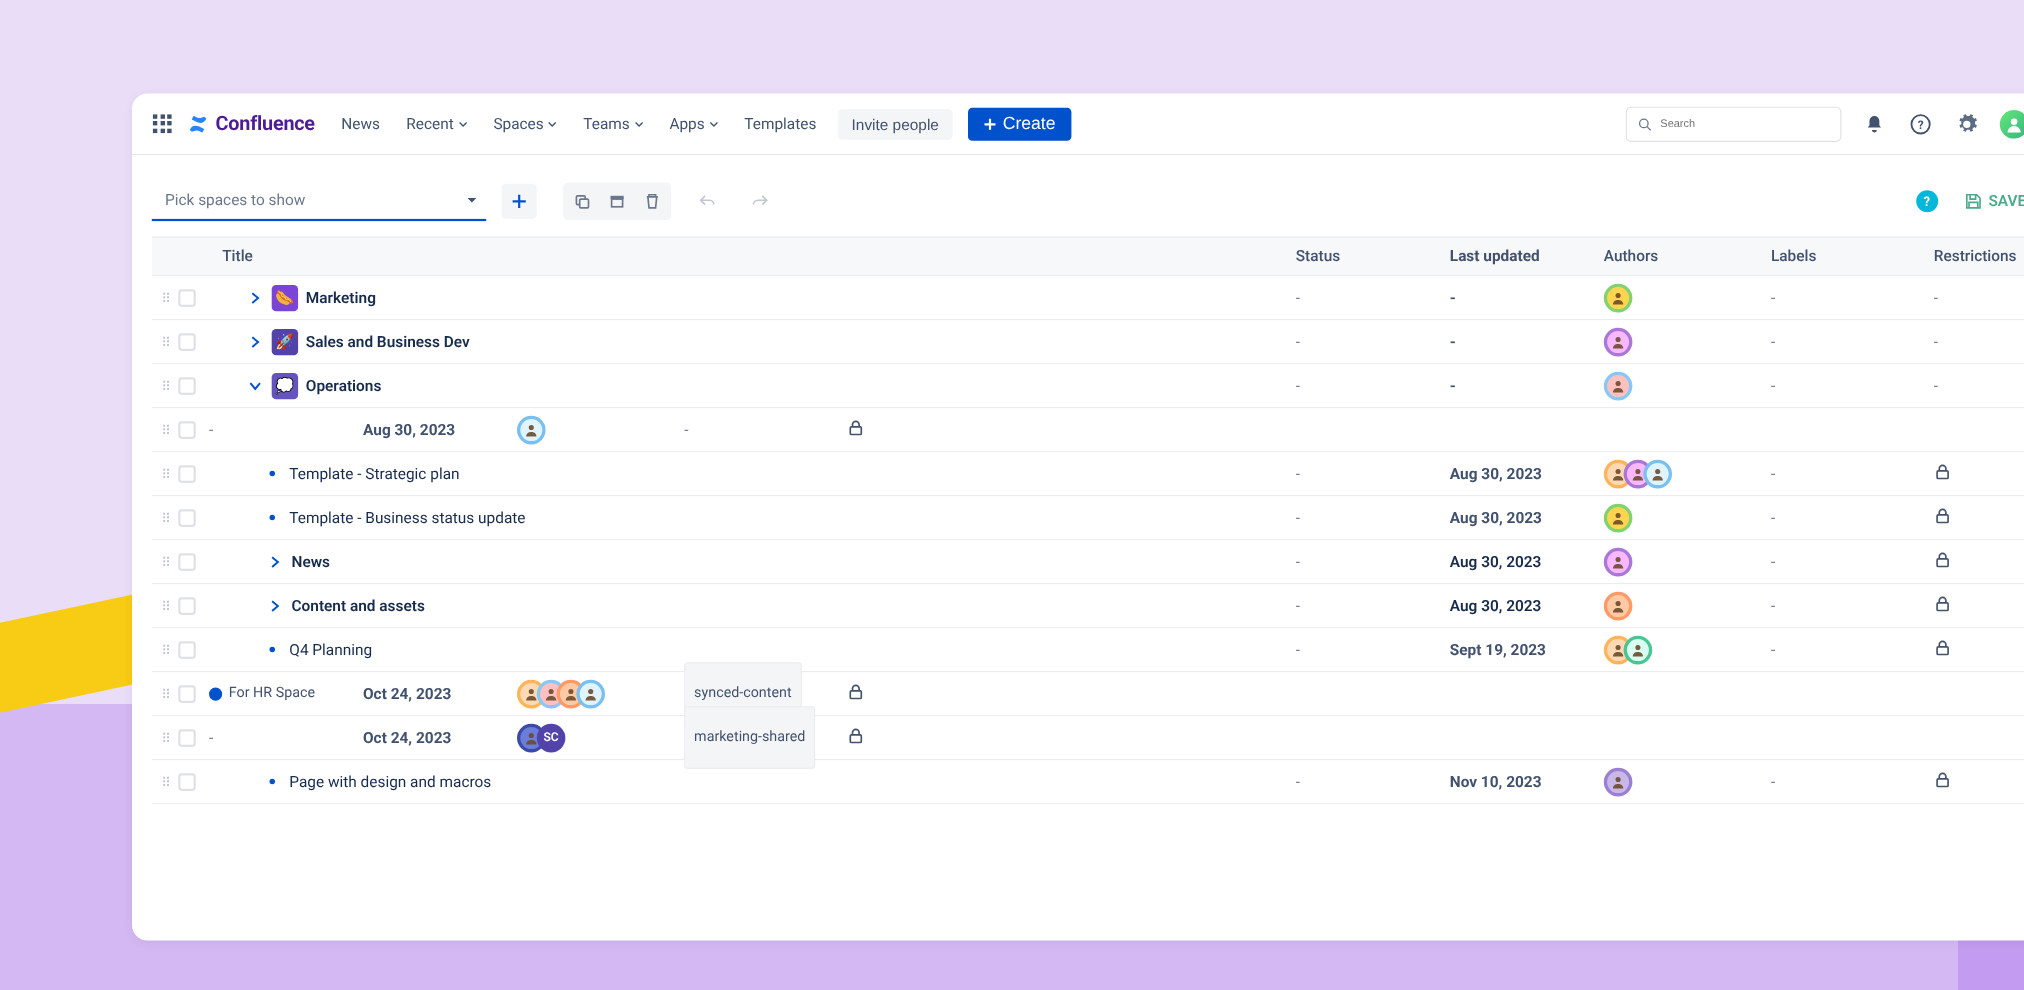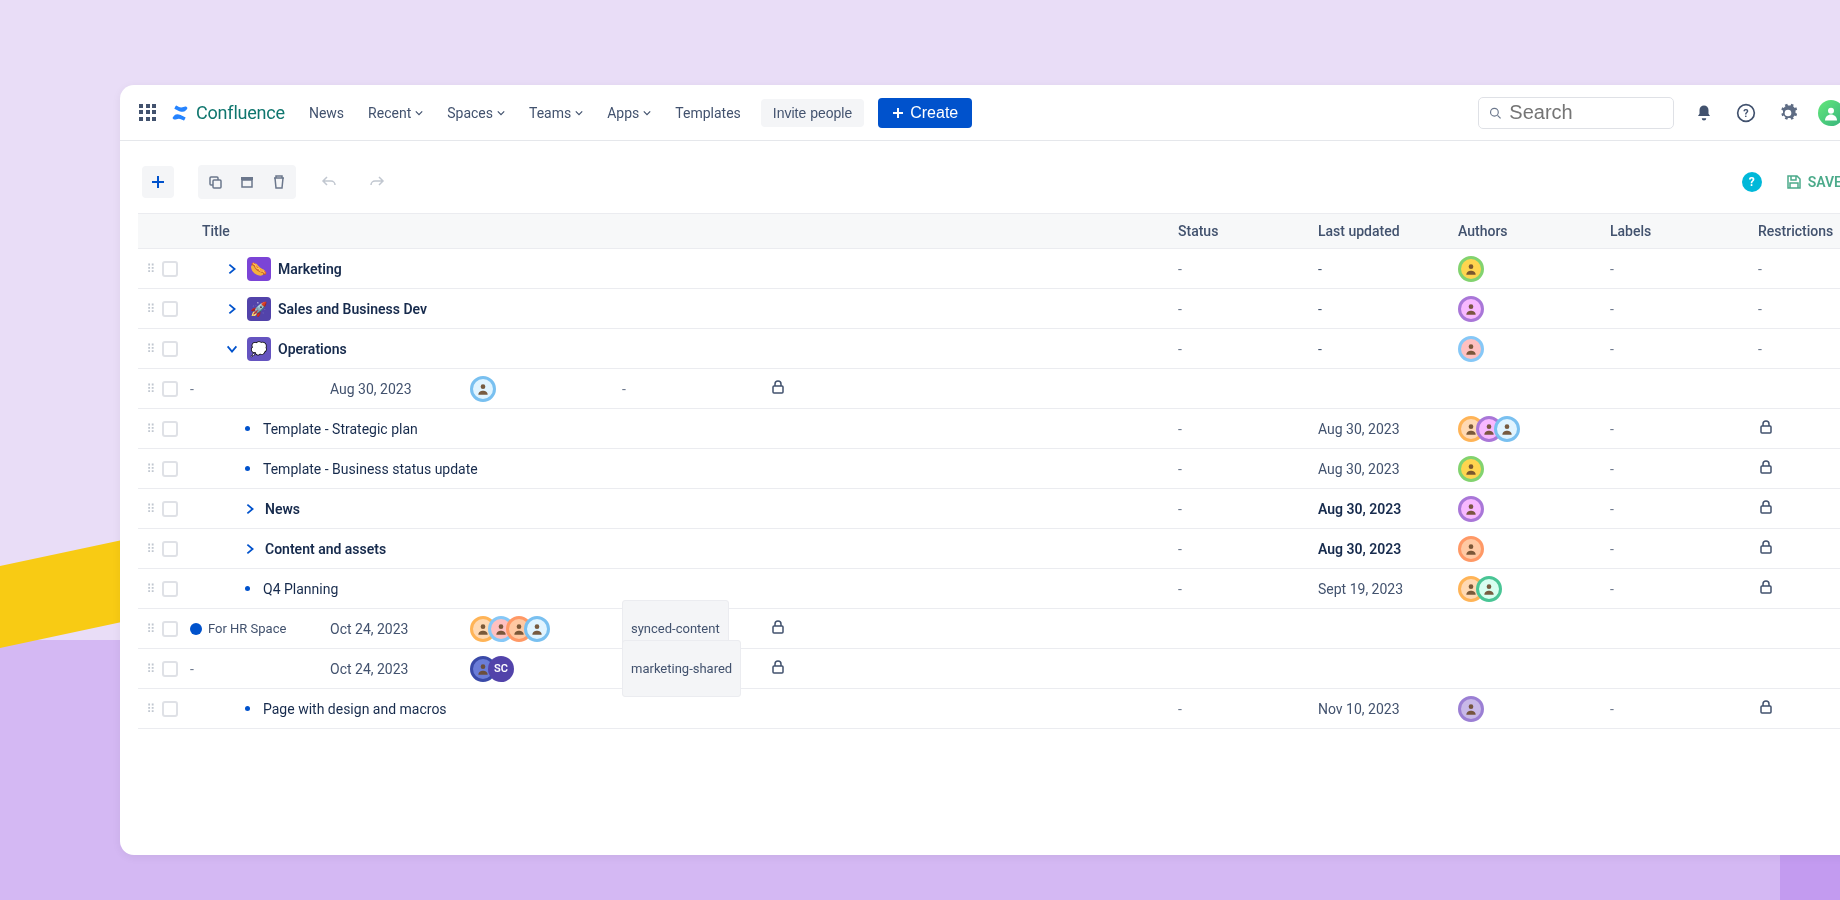--- a/index.html
+++ b/index.html
@@ -30,28 +30,28 @@
   display: flex; align-items: center;
   height: 56px;
   padding: 0 16px;
   border-bottom: 1px solid #e5e7eb;
   gap: 4px;
 }
 .app-switcher { width: 24px; height: 24px; display: grid; grid-template-columns: repeat(3,1fr); grid-template-rows: repeat(3,1fr); gap: 2px; padding: 3px; cursor: pointer; }
 .app-switcher span { background: #42526e; width: 4px; height: 4px; }
 .logo-wrap { display: flex; align-items: center; gap: 6px; margin: 0 10px 0 6px; }
 .logo-mark { width: 20px; height: 20px; }
-.logo-text { font-size: 18px; color: #0f766e; font-weight: 400; letter-spacing: -0.2px; }
+.logo-text { font-size: 18px; color: #4c1d95; font-weight: 700; letter-spacing: -0.2px; }
 .nav-item { font-size: 14px; color: #42526e; padding: 6px 10px; border-radius: 4px; display: flex; align-items: center; gap: 4px; cursor: pointer; }
 .caret { width: 8px; height: 8px; }
 .btn-subtle { font-size: 14px; color: #42526e; background: #f4f5f7; border: none; border-radius: 4px; padding: 6px 12px; cursor: pointer; margin-left: 6px; }
 .btn-primary { font-size: 16px; color: #fff; background: #0052cc; border: none; border-radius: 4px; padding: 6px 14px; cursor: pointer; margin-left: 10px; display: flex; align-items: center; gap: 6px; }
 .spacer { flex: 1; }
 .search-box { display: flex; align-items: center; border: 1px solid #dfe1e6; border-radius: 5px; padding: 4px 10px; width: 196px; height: 32px; gap: 8px; }
-.search-box input { border: none; outline: none; font-size: 20px; width: 100%; color: #0f766e; background: transparent; }
+.search-box input { border: none; outline: none; font-size: 10px; width: 100%; color: #0f766e; background: transparent; }
 .search-icon { width: 14px; height: 14px; color: #6b778c; }
 .nav-icon { width: 24px; height: 24px; color: #42526e; margin-left: 14px; cursor: pointer; display: flex; align-items: center; justify-content: center; }
 .avatar-nav { width: 26px; height: 26px; border-radius: 50%; background: linear-gradient(135deg,#64e87a,#36b37e); margin-left: 14px; cursor: pointer; display:flex;align-items:center;justify-content:center; }
 
 
 .toolbar {
   display: flex; align-items: center;
   padding: 24px 18px 8px 18px;
   gap: 10px;
 }
@@ -71,21 +71,21 @@
 .help-dot { width: 20px; height: 20px; border-radius: 50%; background: #00b8d9; color: #fff; display: flex; align-items: center; justify-content: center; font-size: 12px; font-weight: bold; cursor: pointer; }
 .save-btn { display: flex; align-items: center; gap: 6px; color: #00875a; font-size: 14px; font-weight: 600; margin-left: 14px; cursor: pointer; opacity: 0.7; }
 
 
 .table-wrap { padding: 6px 18px 0 18px; }
 .thead { display: flex; align-items: center; background: #f7f8f9; height: 36px; border-top: 1px solid #ebecf0; border-bottom: 1px solid #ebecf0; font-size: 14px; color: #42526e; font-weight: 500; }
 .col-drag { width: 24px; }
 .col-check { width: 28px; }
 .col-title { flex: 1; padding-left: 12px; }
 .col-status { width: 140px; }
-.col-updated { width: 140px; }
+.col-updated { width: 140px; font-weight: bold; }
 .col-authors { width: 152px; }
 .col-labels { width: 148px; }
 .col-restr { width: 84px; }
 
 .trow { display: flex; align-items: center; height: 40px; border-bottom: 1px solid #ebecf0; font-size: 14px; color: #172b4d; }
 .drag-handle { width: 24px; color: #c1c7d0; display: flex; align-items: center; justify-content: center; cursor: grab; font-size: 12px; letter-spacing: -2px; }
 .checkbox { width: 16px; height: 16px; border: 2px solid #dfe1e6; border-radius: 3px; cursor: pointer; }
 .tcell-title { flex: 1; display: flex; align-items: center; gap: 7px; }
 .indent-0 { padding-left: 34px; }
 .indent-1 { padding-left: 52px; }
@@ -209,20 +209,26 @@
     </div>
     <div class="avatar-nav">
       <svg width="18" height="18" viewBox="0 0 24 24">
           <circle cx="12" cy="9" r="4" fill="#fff"></circle>
           <path d="M4 22c0-5 4-8 8-8s8 3 8 8" fill="#fff"></path>
         </svg>
     </div>
   </div>
 
   <div class="toolbar">
+    <div class="space-picker">
+      <span>Pick spaces to show</span>
+      <svg width="10" height="10" viewBox="0 0 10 10">
+          <path d="M1 3l4 4 4-4" fill="#42526e"></path>
+        </svg>
+    </div>
     <div class="add-btn">
       <svg width="14" height="14" viewBox="0 0 14 14">
           <path d="M7 1v12M1 7h12" stroke="#0052cc" stroke-width="2"></path>
         </svg>
     </div>
     <div class="tool-group">
       <div class="tool-btn">
           <svg width="16" height="16" viewBox="0 0 16 16">
             <rect x="3" y="3" width="8" height="8" rx="1" fill="none" stroke="#6b778c" stroke-width="1.5"></rect>
             <rect x="6" y="6" width="8" height="8" rx="1" fill="#f4f5f7" stroke="#6b778c" stroke-width="1.5"></rect>

